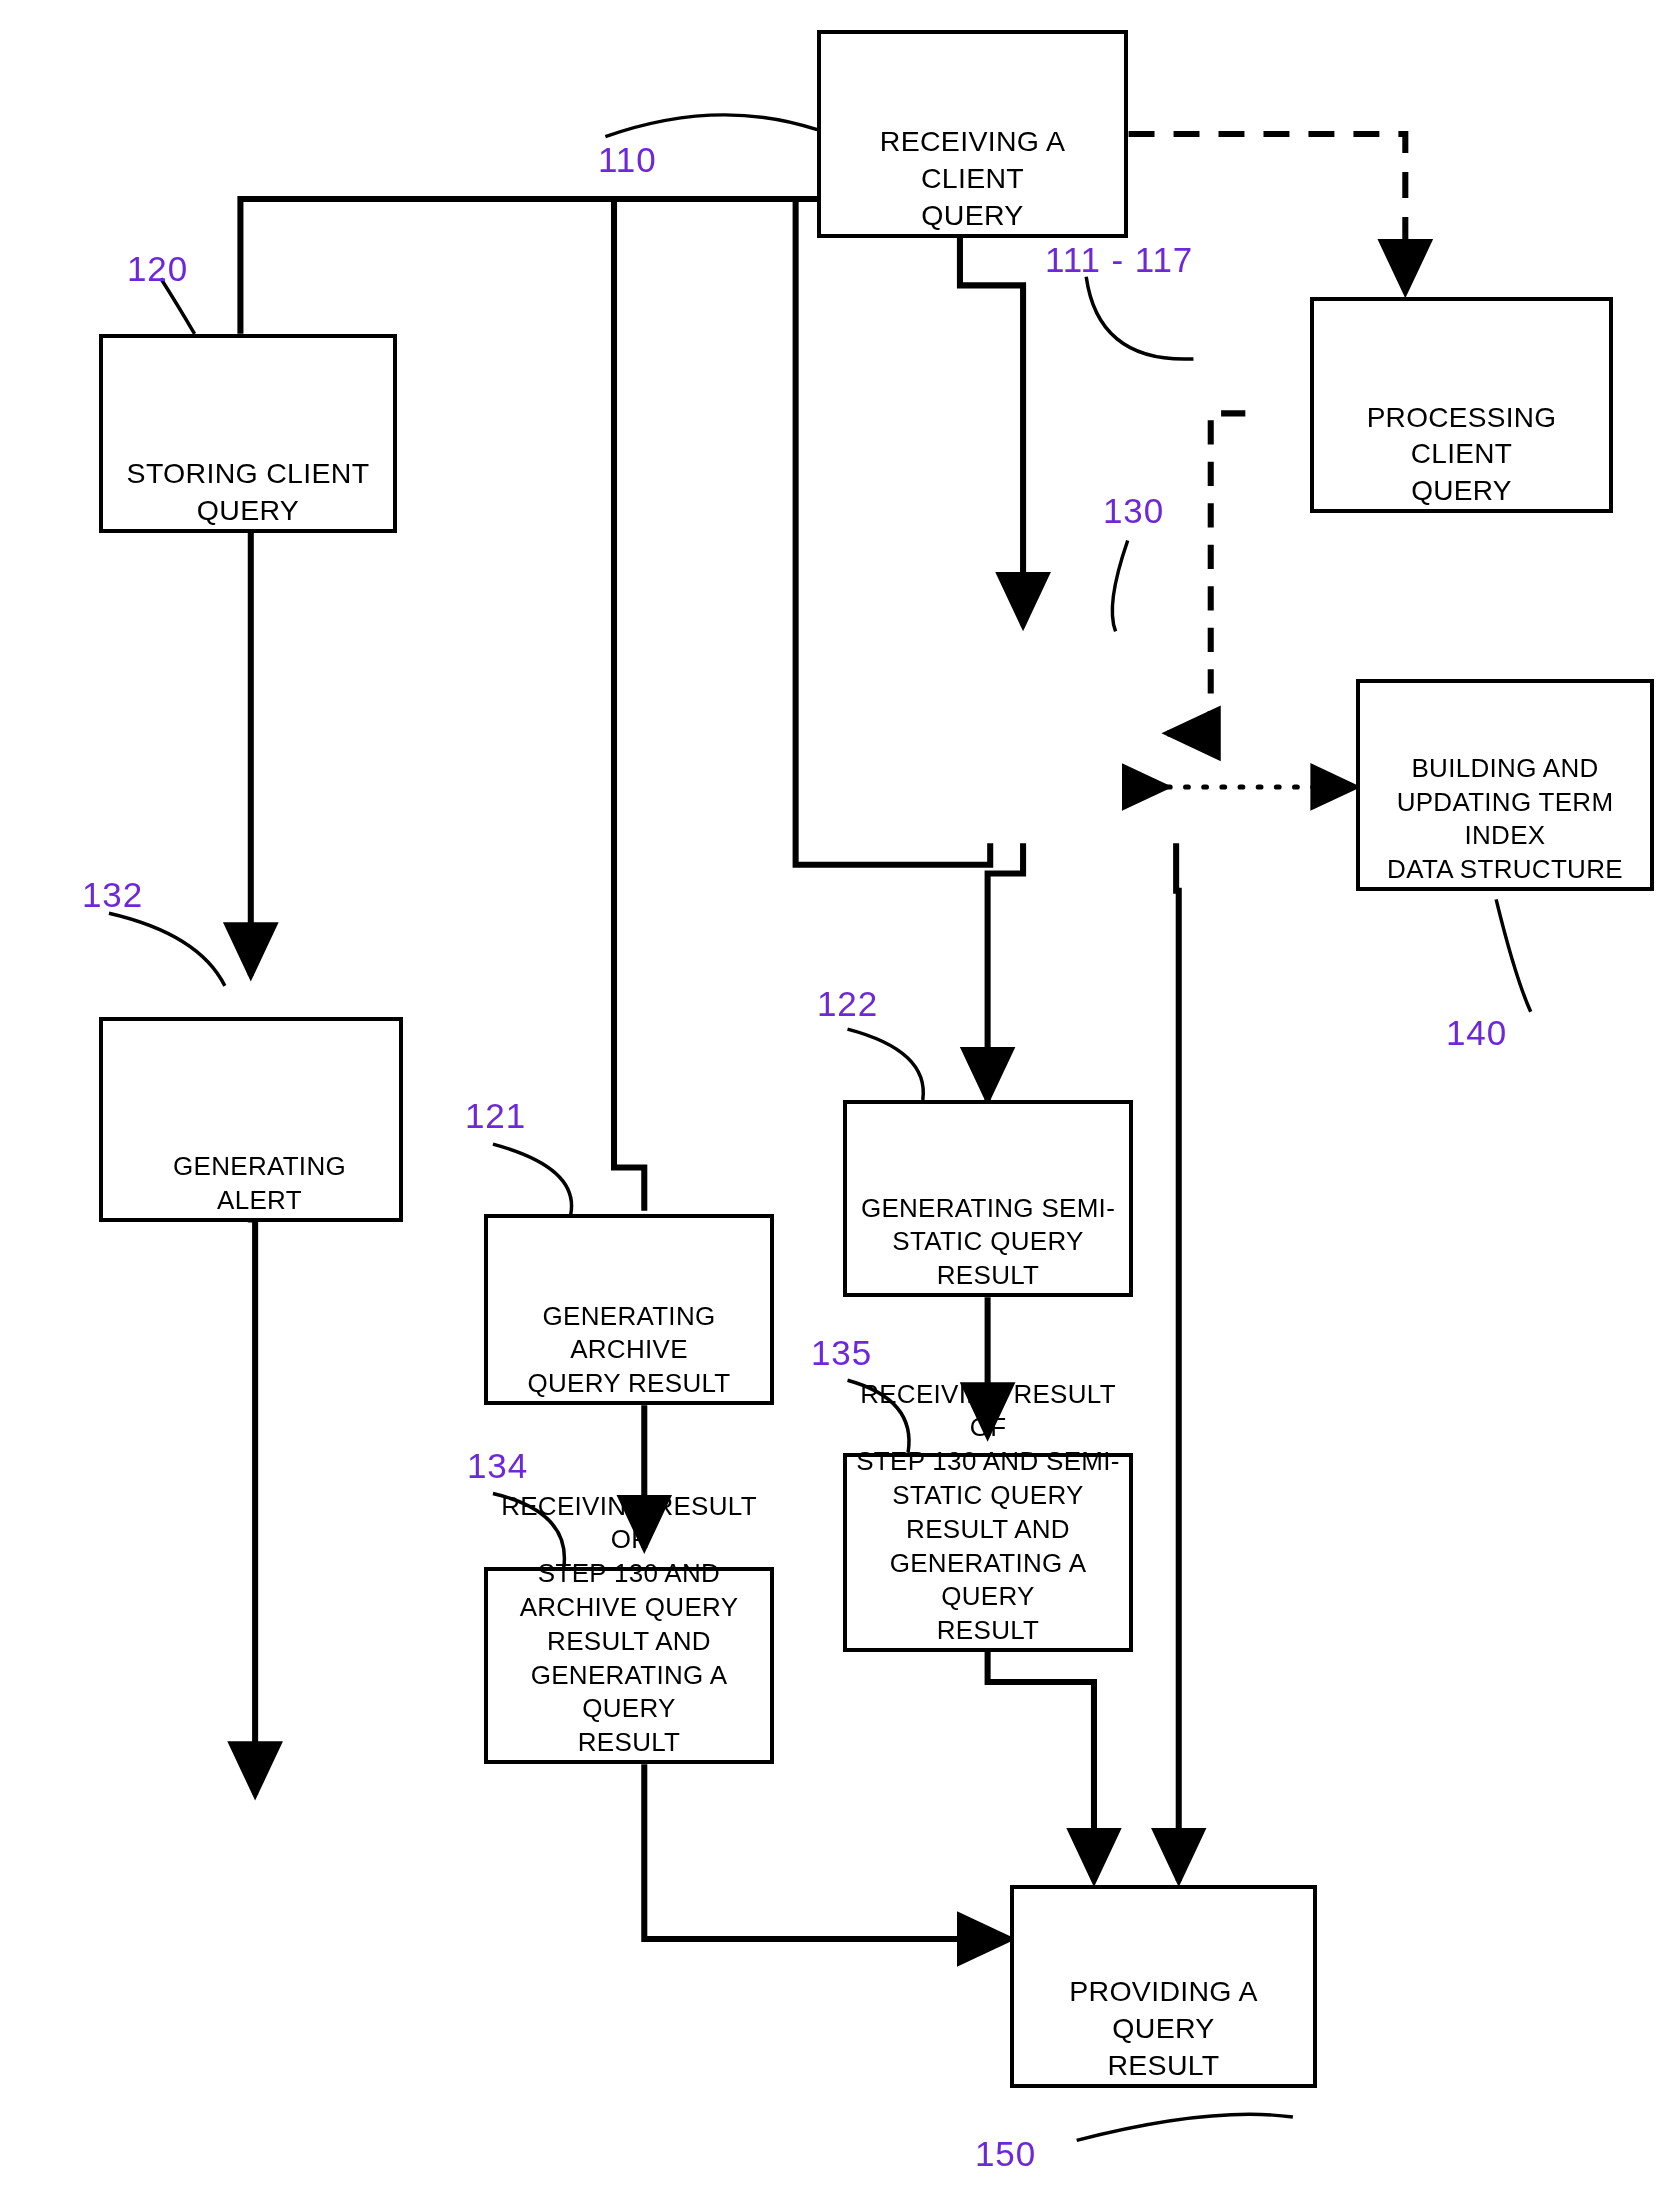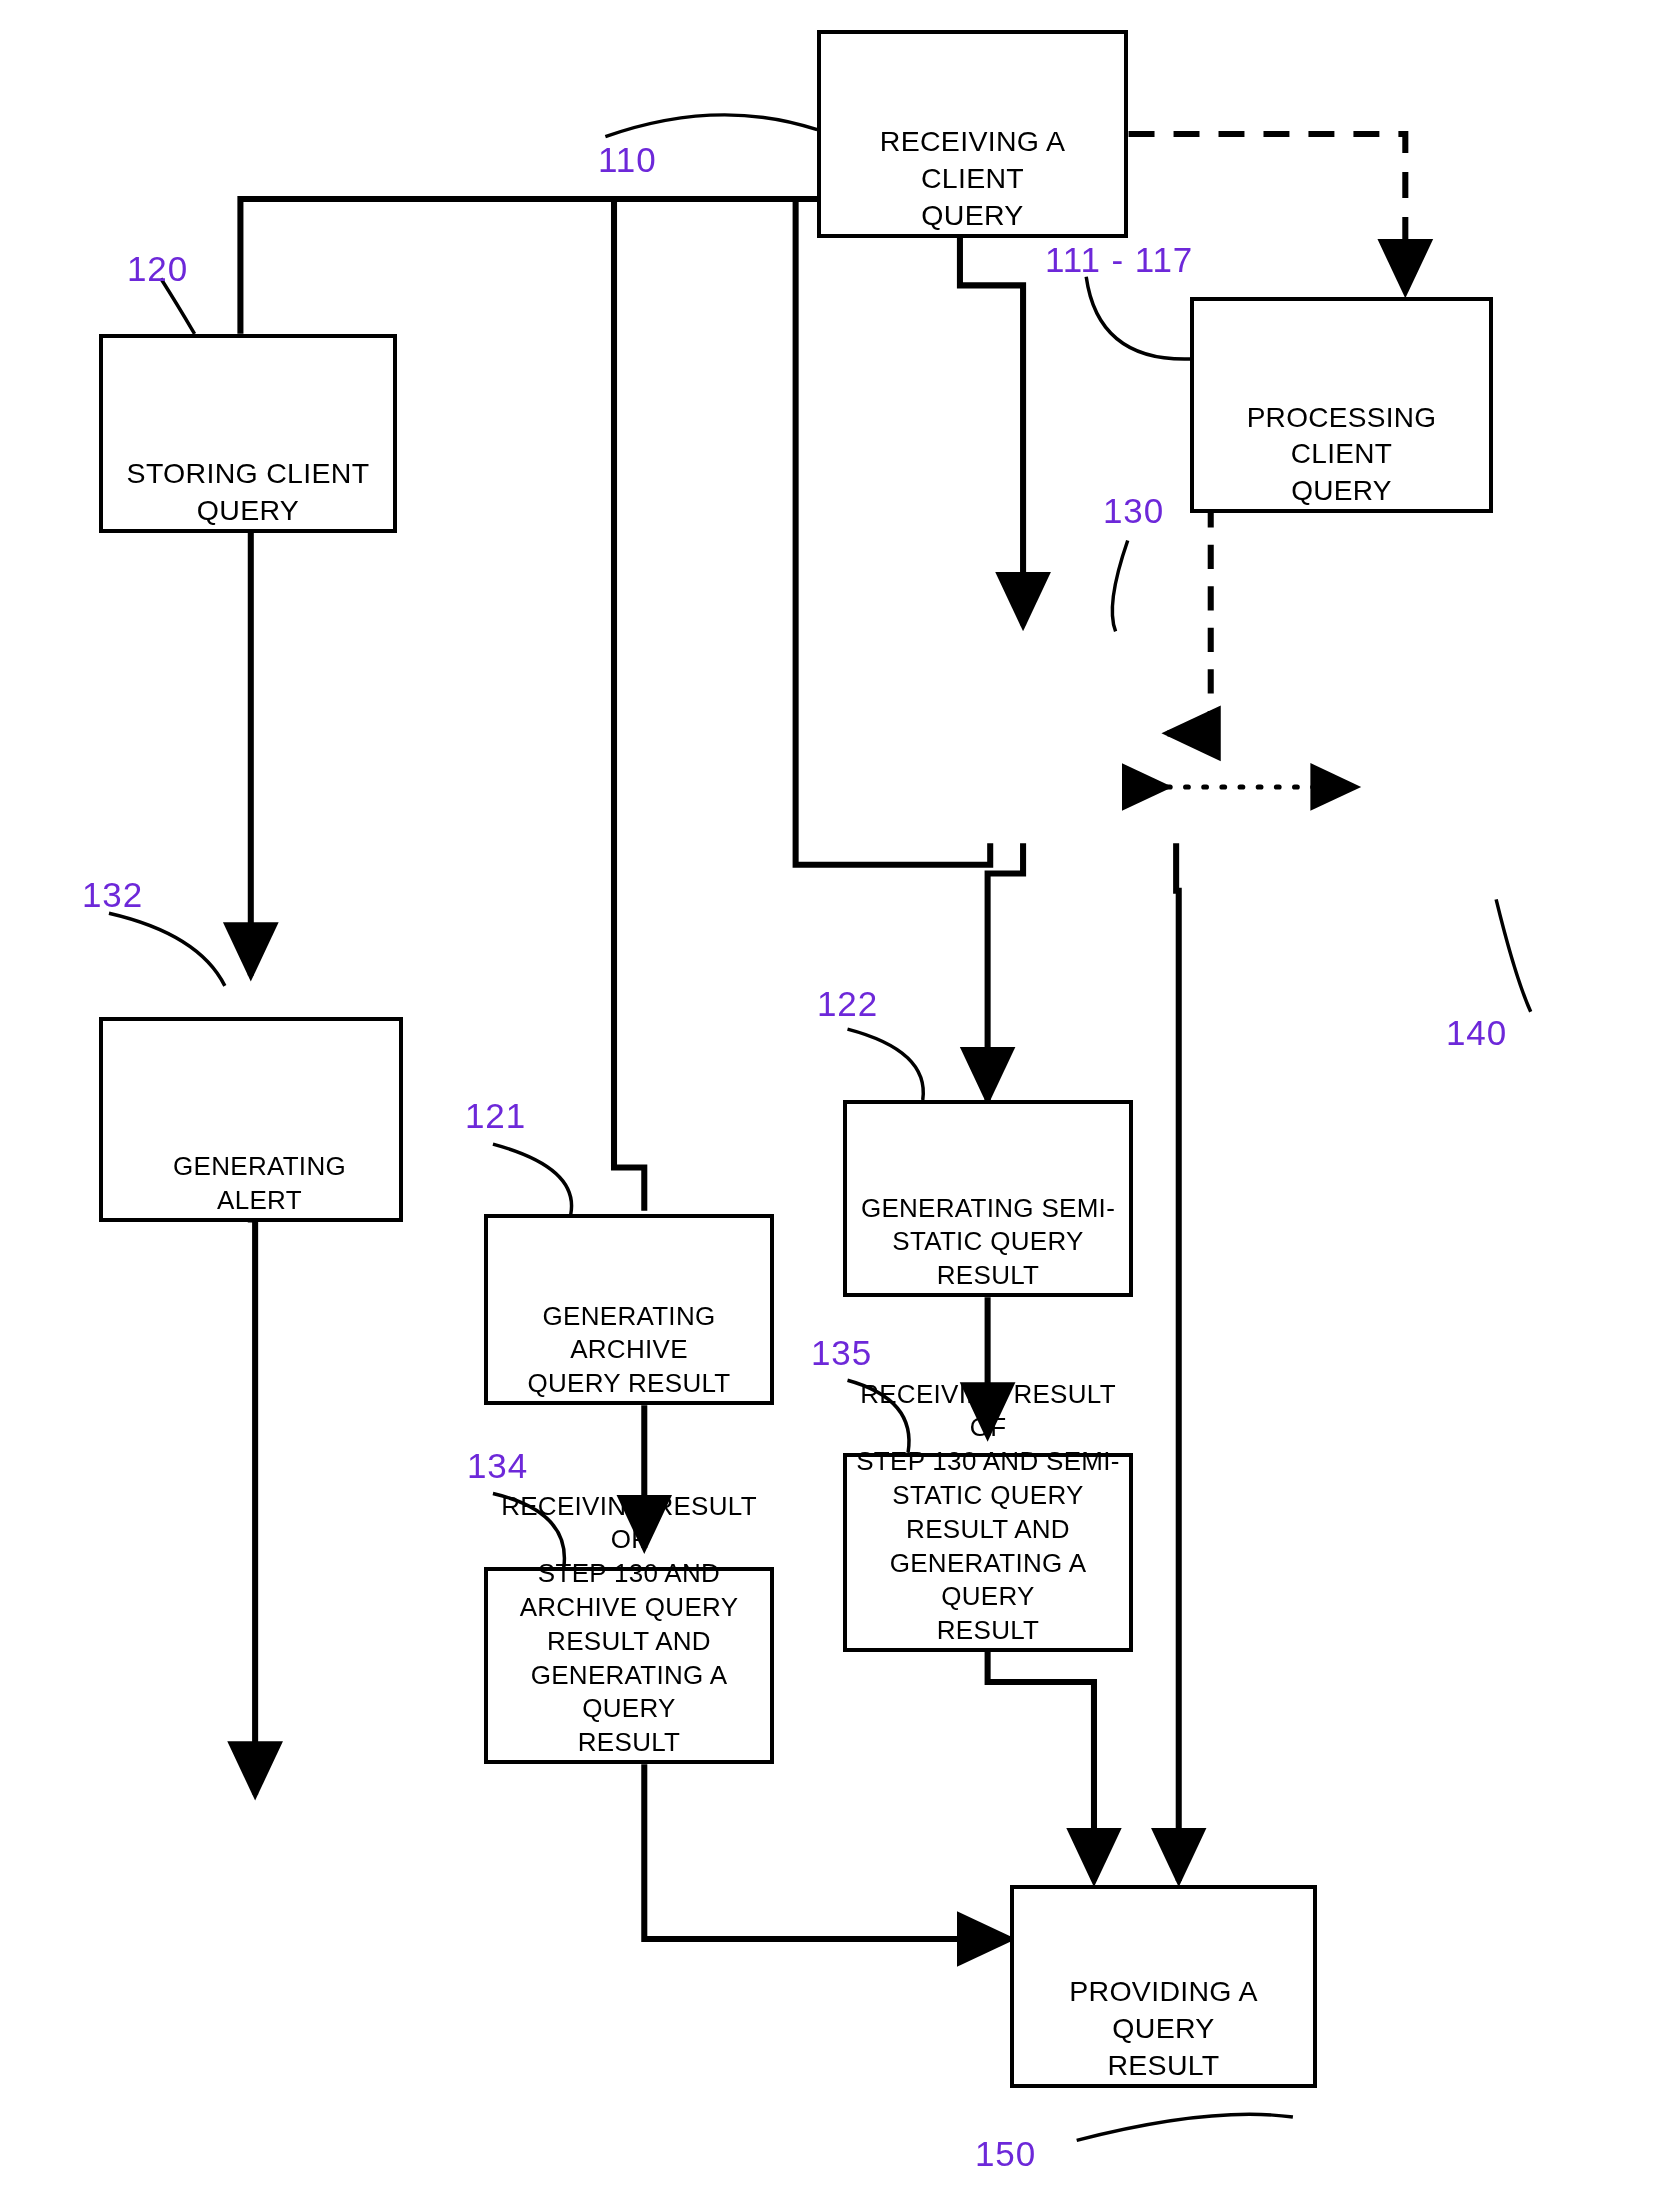--- a/index.html
+++ b/index.html
@@ -131,26 +131,31 @@
   <div class="node fs-33" style="left:817px; top:30px; width:311px; height:208px;">
     <span class="label">RECEIVING A CLIENT
 QUERY</span>
   </div>
 
   <div class="node fs-33" style="left:99px; top:334px; width:298px; height:199px;">
     <span class="label">STORING CLIENT
 QUERY</span>
   </div>
 
-  <div class="node fs-32" style="left:1190px; top:297px; width:303px; height:216px;">
+  <div class="node fs-32" style="left:1310px; top:297px; width:303px; height:216px;">
     <span class="label">PROCESSING CLIENT
 QUERY</span>
   </div>
 
 
+  <div class="node fs-30" style="left:1356px; top:679px; width:298px; height:212px;">
+    <span class="label">BUILDING AND
+UPDATING TERM INDEX
+DATA STRUCTURE</span>
+  </div>
 
   <div class="node fs-30" style="left:99px; top:1017px; width:304px; height:205px;padding-left:17px;">
     <span class="label">GENERATING ALERT</span>
   </div>
 
   <div class="node fs-30" style="left:484px; top:1214px; width:290px; height:191px;">
     <span class="label">GENERATING ARCHIVE
 QUERY RESULT</span>
   </div>
 

